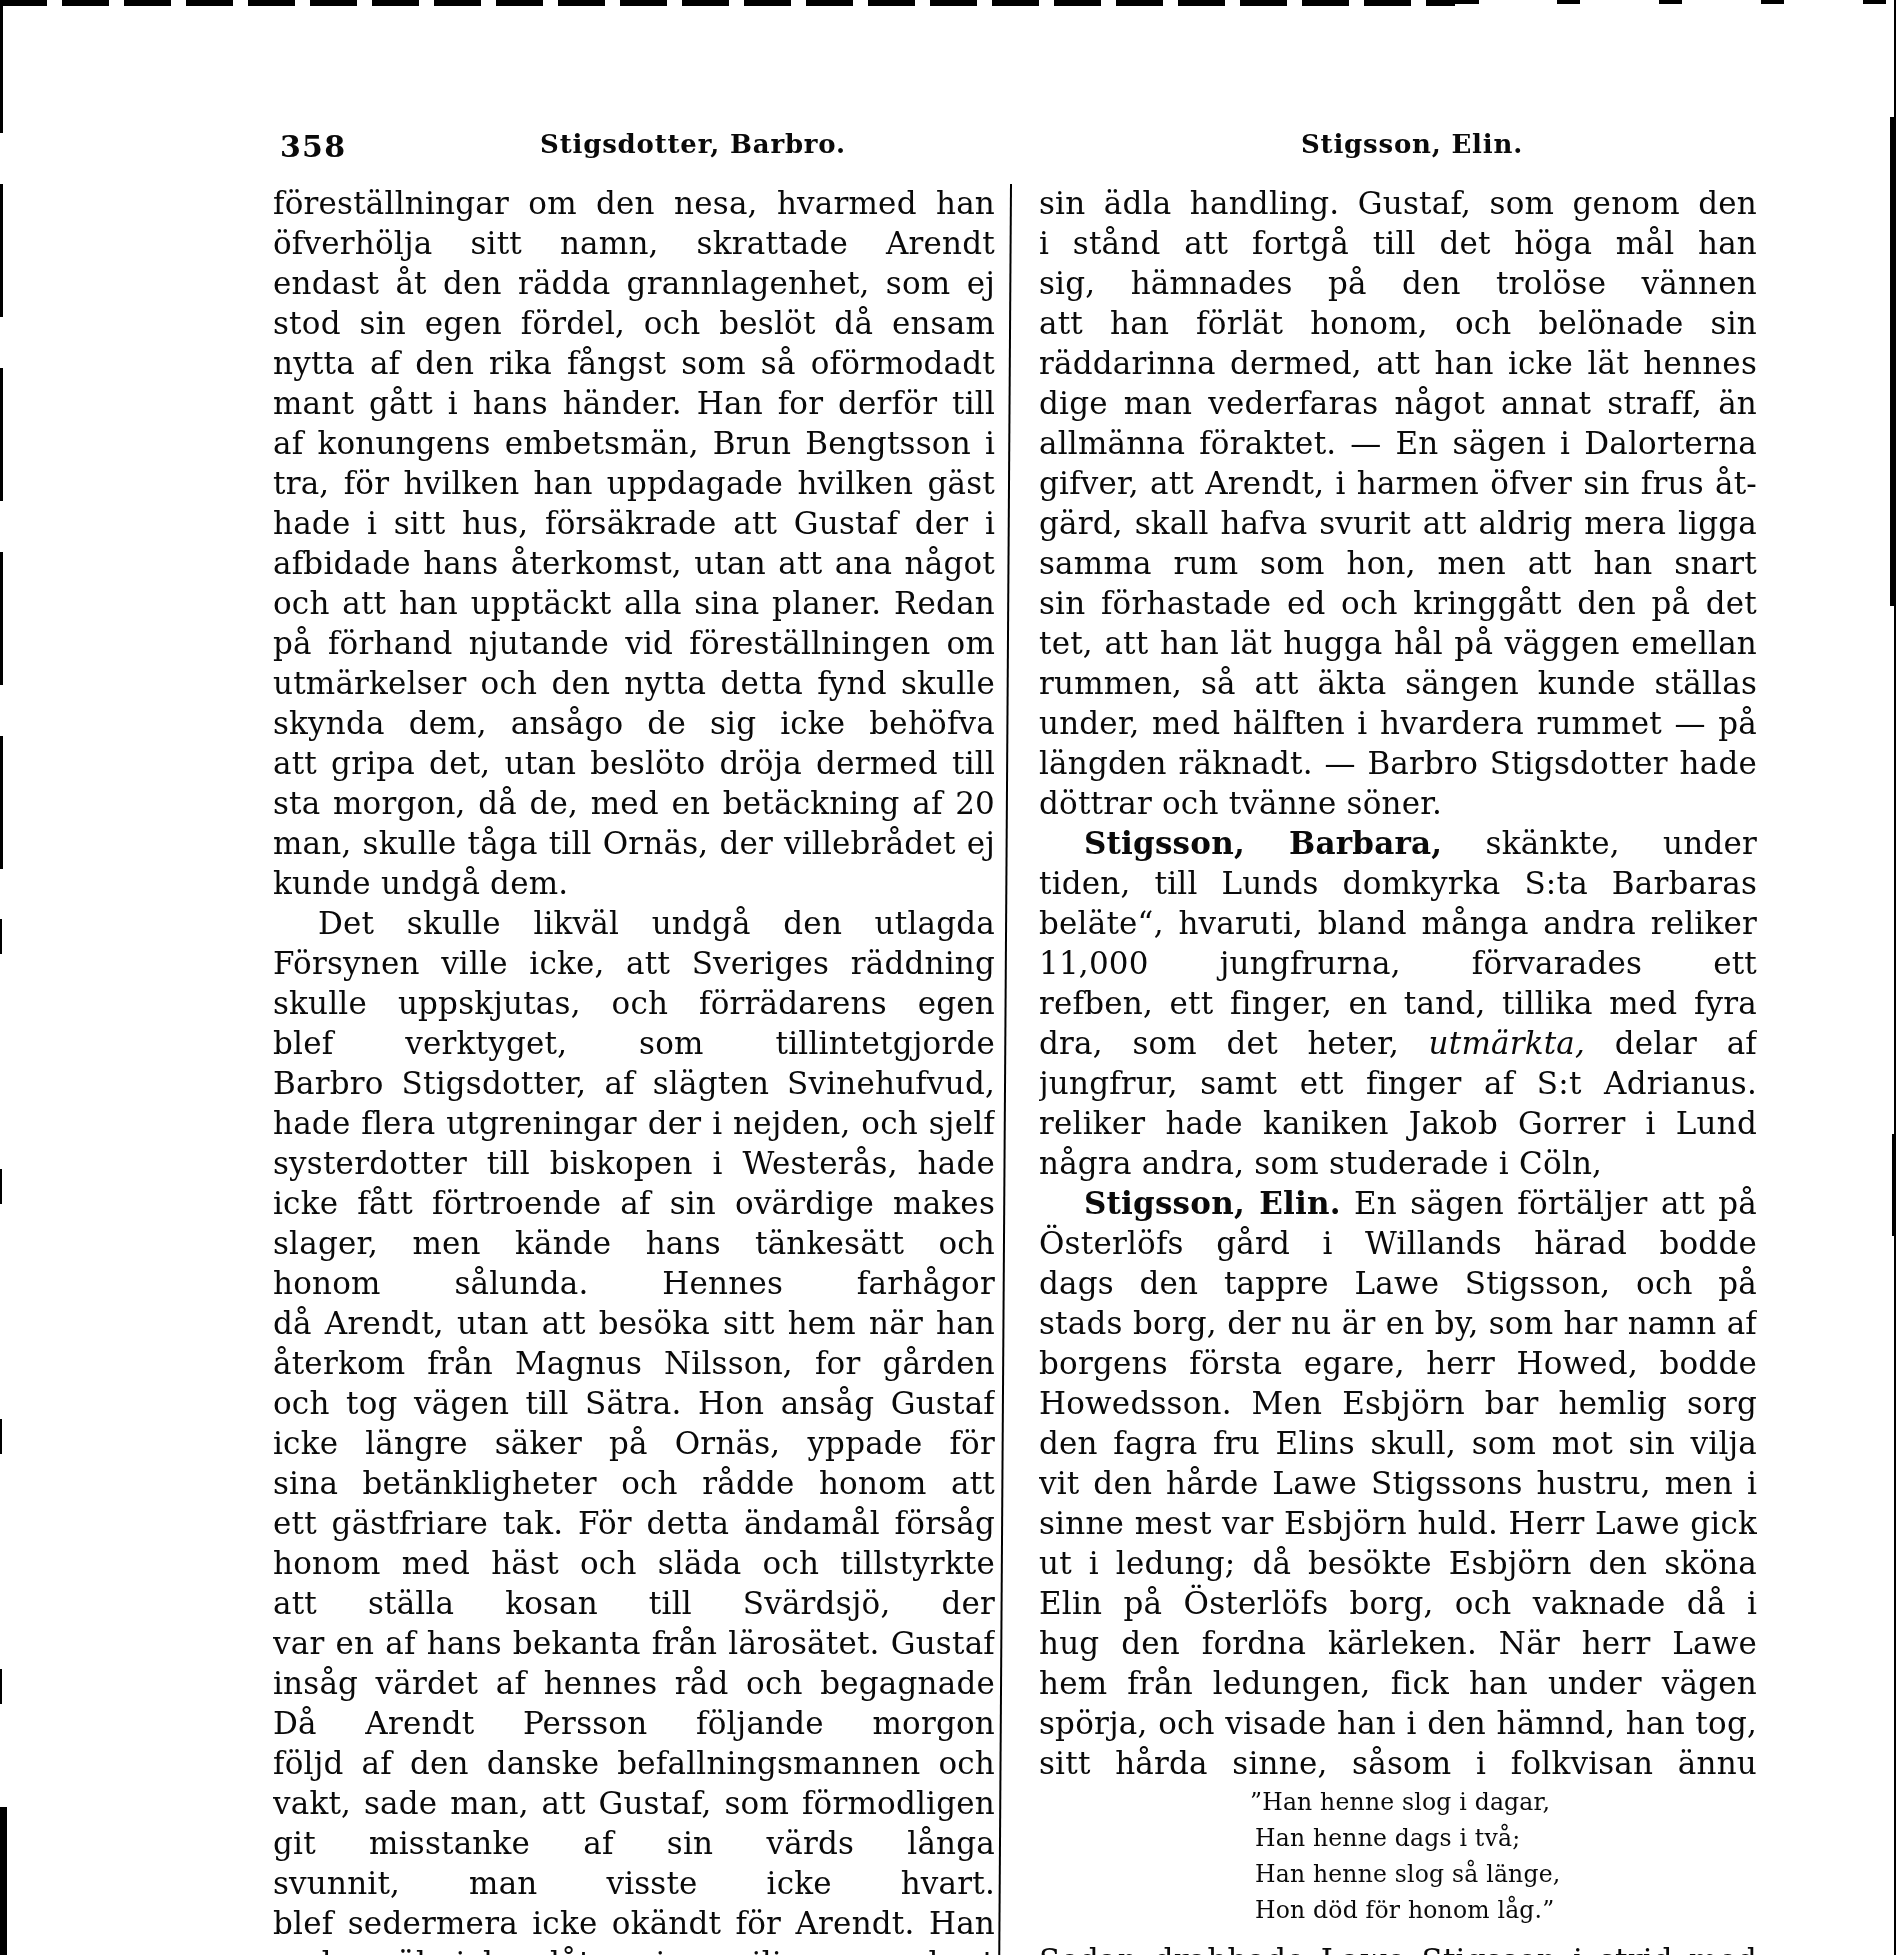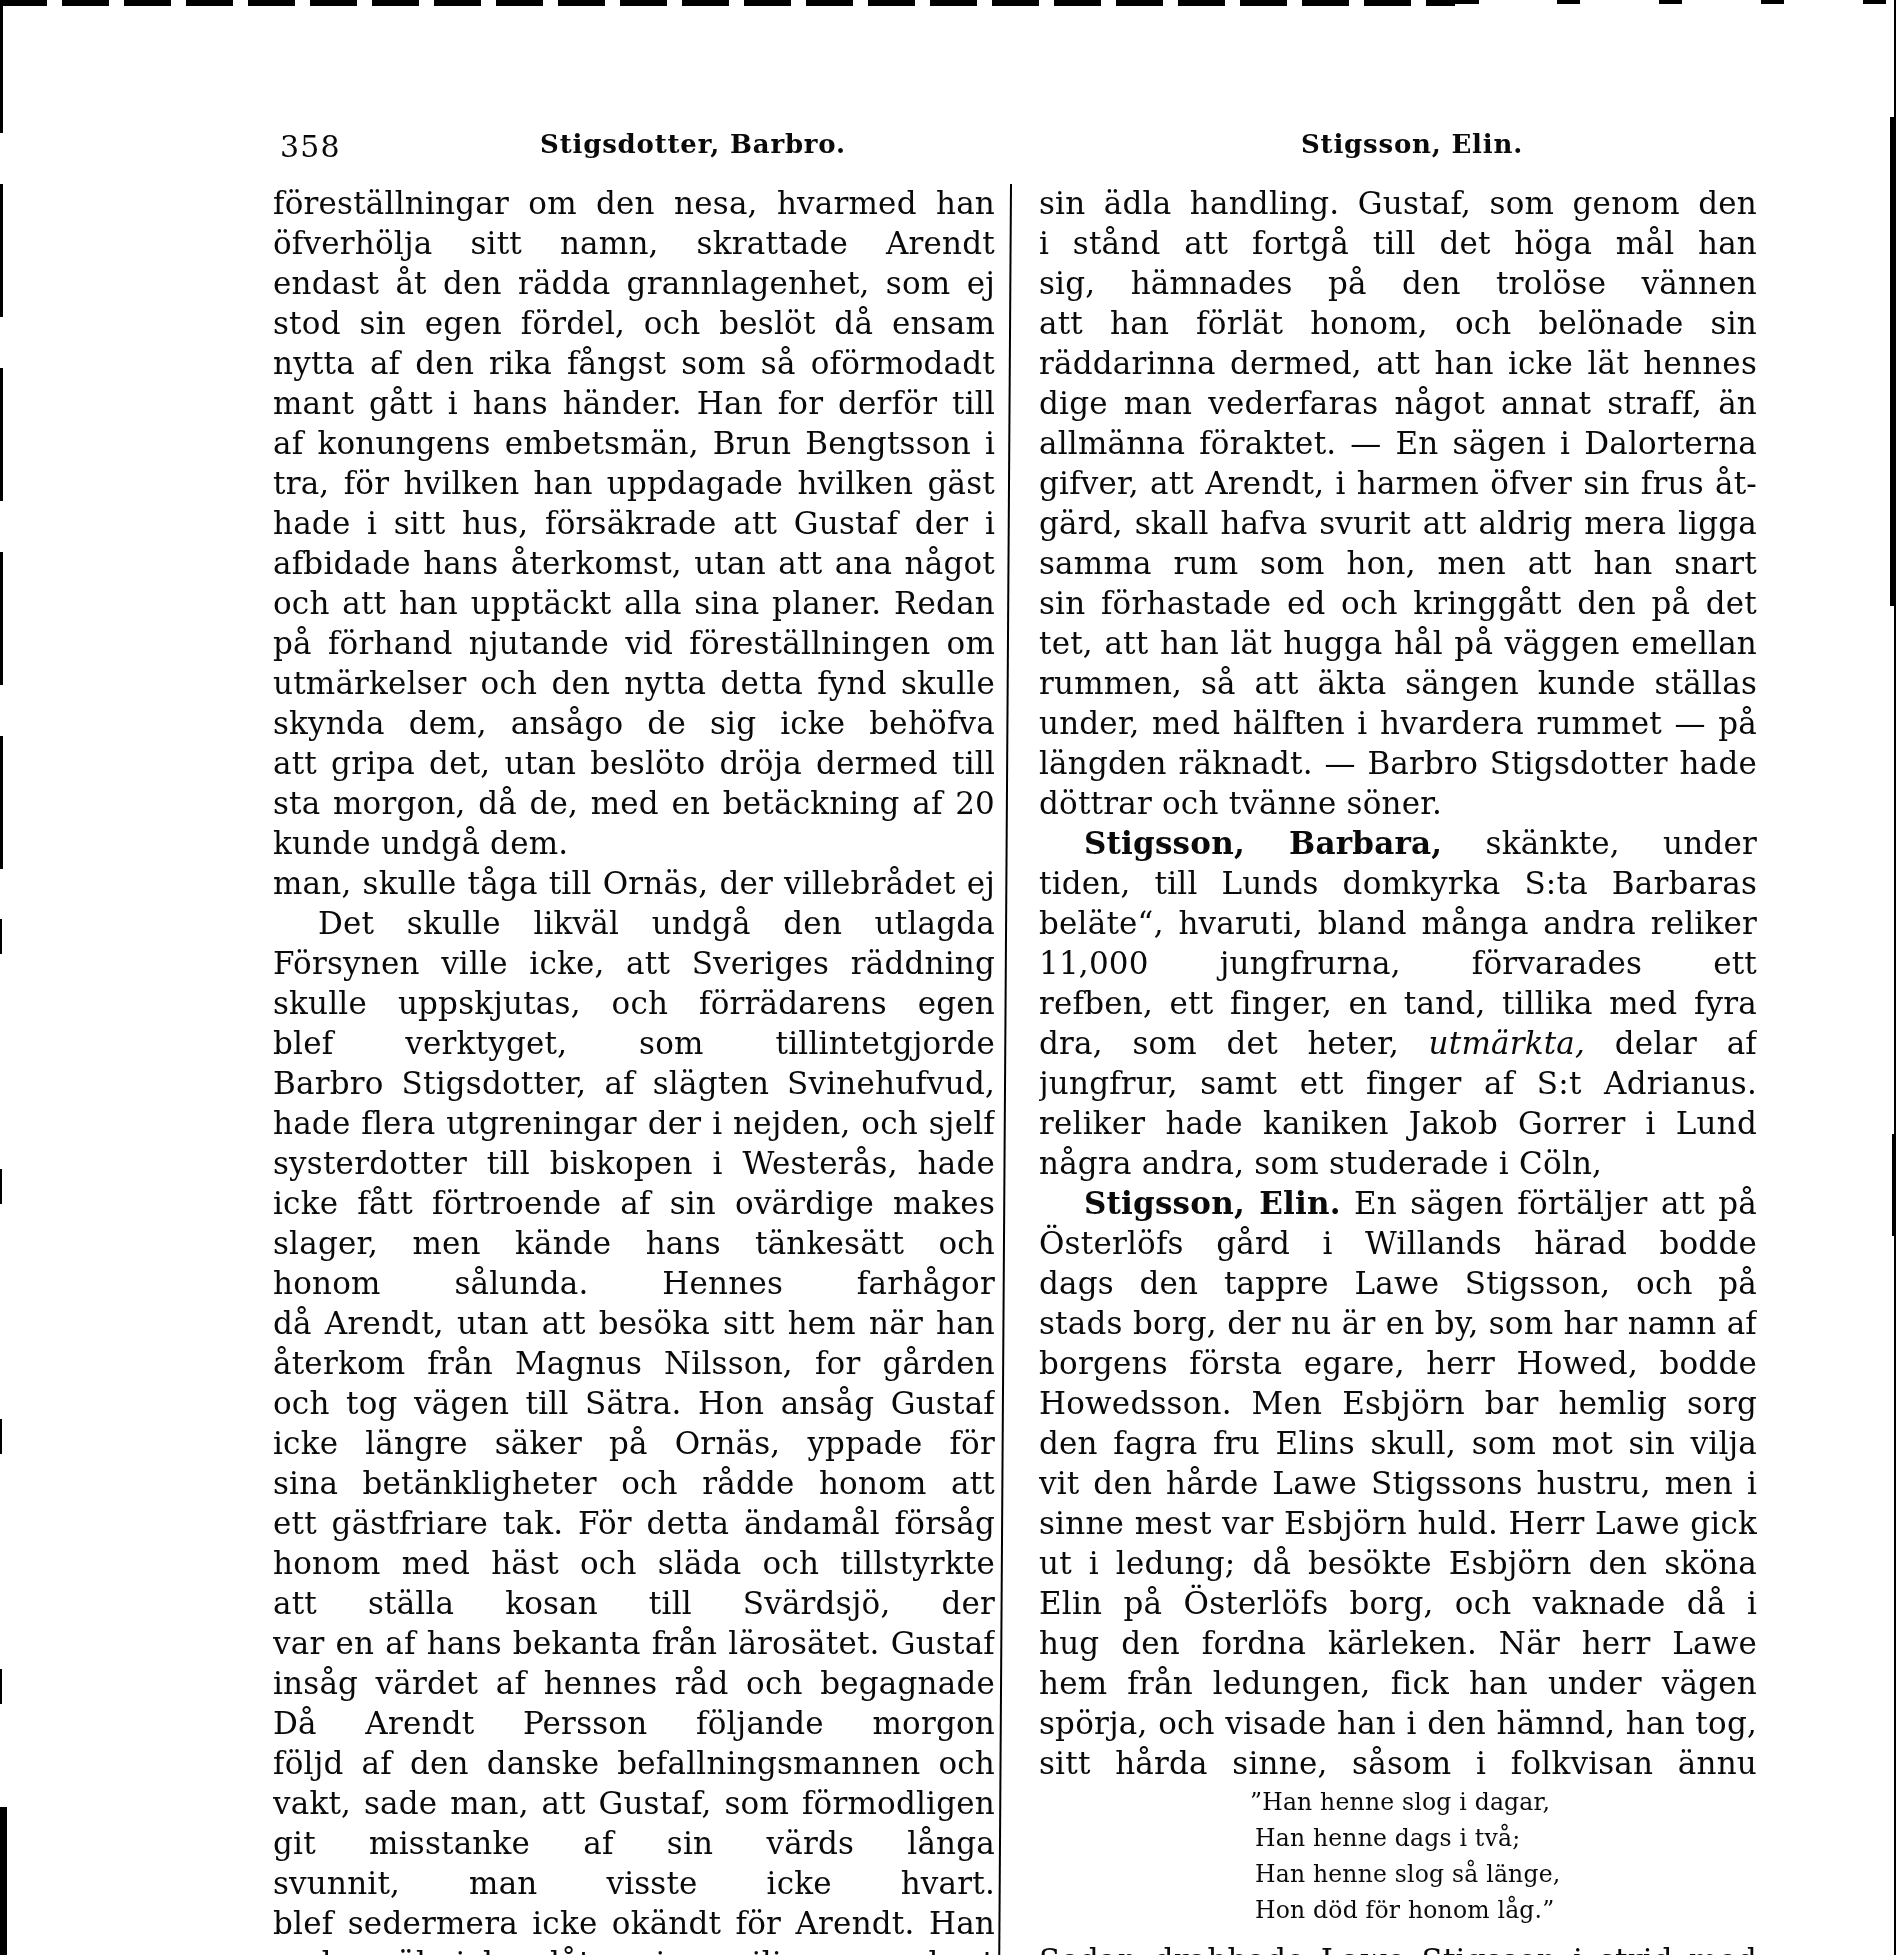--- a/index.html
+++ b/index.html
@@ -44,21 +44,21 @@
   
   .divider {
     position: absolute; left: 1010px; top: 184px; width: 2.3px; height: 1861px;
     background: #000; transform: rotate(0.38deg); transform-origin: top left;
   }
 
   
   .running-head { position: absolute; top: 129px; left: 0; width: 100%; height: 35px; }
   .page-number {
     position: absolute; left: 280px; top: 0;
-    font-size: 30px; font-weight: 400; letter-spacing: 1.2px;
+    font-size: 30px; font-weight: 700; letter-spacing: 1.2px;
   }
   .head-title {
     position: absolute; top: 0; transform: translateX(-50%);
     font-size: 26px; font-weight: 700; letter-spacing: 0.8px; white-space: nowrap;
   }
   .head-left  { left: 693px; }
   .head-right { left: 1412px; }
 
   
   .column { position: absolute; top: 183px; }
@@ -111,22 +111,22 @@
       <div class="line"><span>af konungens embetsmän, Brun Bengtsson i Sä-</span></div>
       <div class="line"><span>tra, för hvilken han uppdagade hvilken gäst han</span></div>
       <div class="line"><span>hade i sitt hus, försäkrade att Gustaf der i lugn</span></div>
       <div class="line"><span>afbidade hans återkomst, utan att ana något ondt,</span></div>
       <div class="line"><span>och att han upptäckt alla sina planer. Redan</span></div>
       <div class="line"><span>på förhand njutande vid föreställningen om de</span></div>
       <div class="line"><span>utmärkelser och den nytta detta fynd skulle till-</span></div>
       <div class="line"><span>skynda dem, ansågo de sig icke behöfva hasta</span></div>
       <div class="line"><span>att gripa det, utan beslöto dröja dermed till nä-</span></div>
       <div class="line"><span>sta morgon, då de, med en betäckning af 20</span></div>
+      <div class="line"><span>man, skulle tåga till Ornäs, der villebrådet ej</span></div>
       <div class="line left"><span>kunde undgå dem.</span></div>
-      <div class="line"><span>man, skulle tåga till Ornäs, der villebrådet ej</span></div>
       <div class="line" style="padding-left: 45px;"><span>Det skulle likväl undgå den utlagda snaran.</span></div>
       <div class="line"><span>Försynen ville icke, att Sveriges räddning längre</span></div>
       <div class="line"><span>skulle uppskjutas, och förrädarens egen hustru</span></div>
       <div class="line"><span>blef verktyget, som tillintetgjorde förräderiet. —</span></div>
       <div class="line"><span>Barbro Stigsdotter, af slägten Svinehufvud, som</span></div>
       <div class="line"><span>hade flera utgreningar der i nejden, och sjelf en</span></div>
       <div class="line"><span>systerdotter till biskopen i Westerås, hade väl</span></div>
       <div class="line"><span>icke fått förtroende af sin ovärdige makes för-</span></div>
       <div class="line"><span>slager, men kände hans tänkesätt och misstrodde</span></div>
       <div class="line"><span>honom sålunda. Hennes farhågor bekräftades,</span></div>

